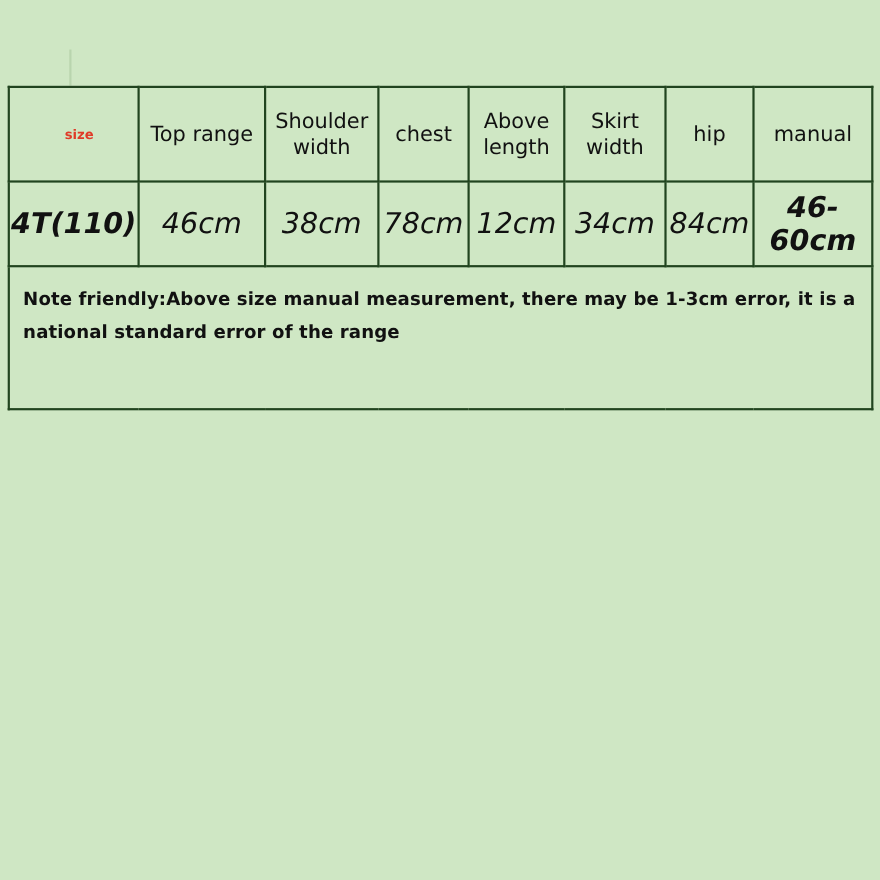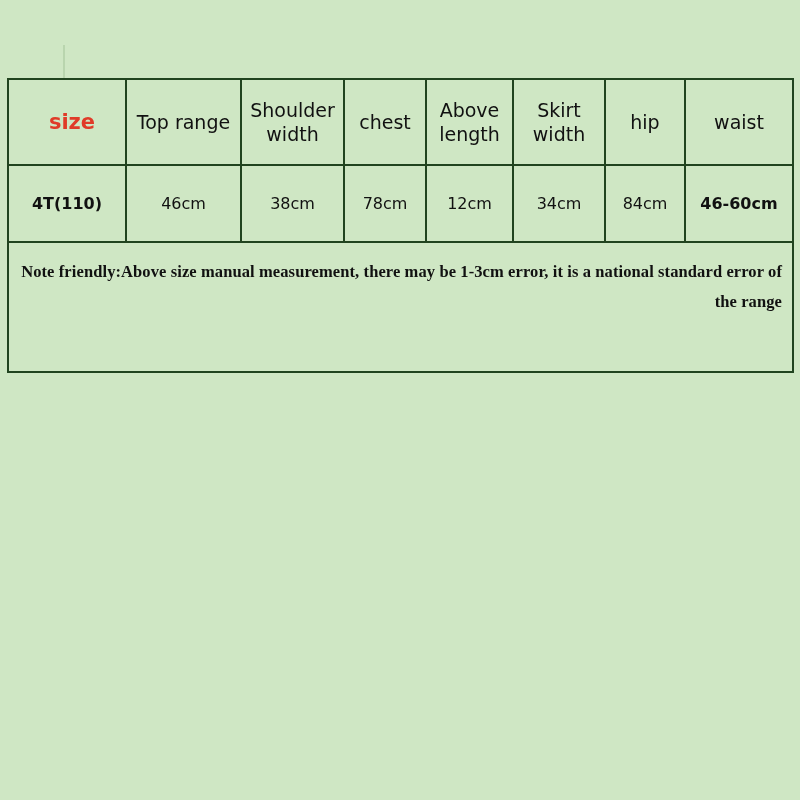--- a/index.html
+++ b/index.html
@@ -63,50 +63,50 @@
 
   tr.header-row td {
     height: 84px;
     font-size: 19px;
     line-height: 24px;
     color: #111111;
   }
   tr.header-row td.size-head {
     color: #e03b28;
     font-weight: bold;
-    font-size: 21px;
+    font-size: 12px;
     padding-left: 10px;
   }
 
   tr.data-row td {
     height: 75px;
-    font-size: 16px;
+    font-size: 26px;
+    font-style: italic;
   }
   td.size-cell {
     color: #e03b28;
     font-weight: bold;
     font-size: 20px;
   }
   td.waist-cell {
     color: #f0342a;
     font-weight: bold;
     font-size: 20px;
   }
 
   tr.note-row td {
     height: 104px;
-    text-align: right;
+    text-align: left;
     vertical-align: top;
     padding: 14px 10px 10px 12px;
     font-size: 16.5px;
     line-height: 30px;
     font-weight: bold;
     color: #111111;
     letter-spacing: 0.1px;
-    font-family: Liberation Serif, serif;
   }
 </style>
 </head>
 <body>
 
 <div class="hairline"></div>
 
 <div class="chart-wrap">
   <table class="size-table">
     <colgroup>
@@ -121,21 +121,21 @@
     </colgroup>
     <tbody>
       <tr class="header-row">
         <td class="size-head">size</td>
         <td>Top range</td>
         <td>Shoulder width</td>
         <td>chest</td>
         <td>Above length</td>
         <td>Skirt width</td>
         <td>hip</td>
-        <td>waist</td>
+        <td>manual</td>
       </tr>
 
       <tr class="data-row">
         <td class="size-cell">4T(110)</td>
         <td>46cm</td>
         <td>38cm</td>
         <td>78cm</td>
         <td>12cm</td>
         <td>34cm</td>
         <td>84cm</td>

